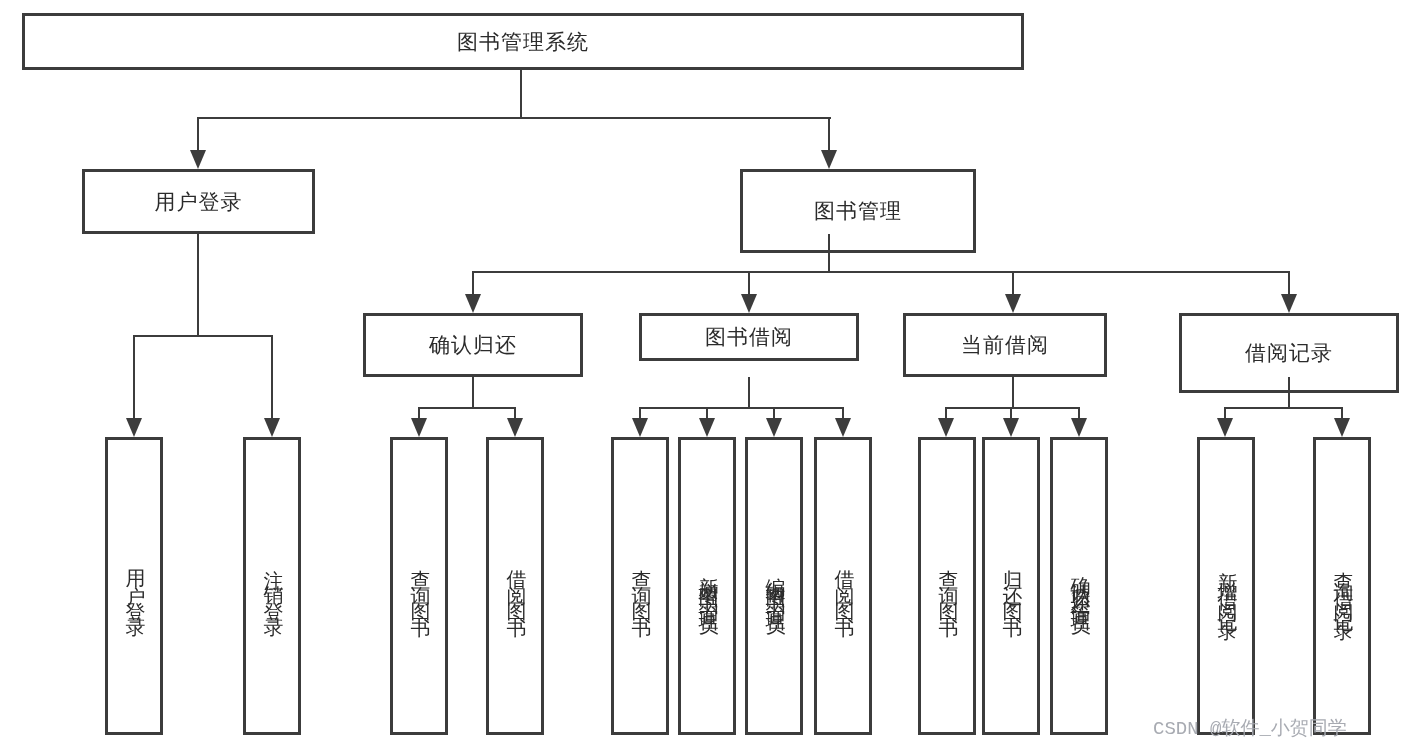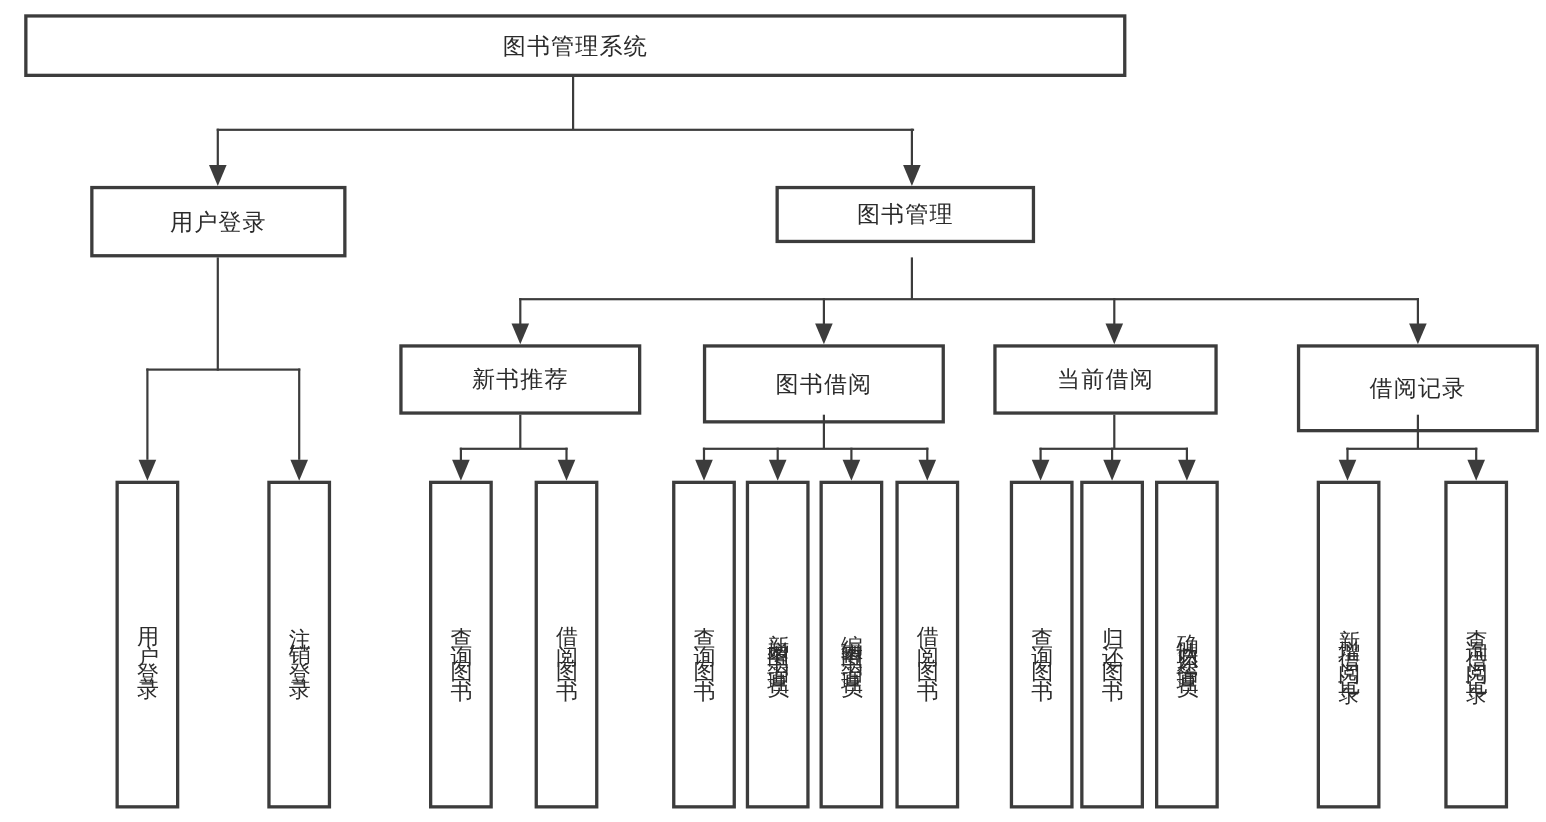--- a/index.html
+++ b/index.html
@@ -8,21 +8,21 @@
     --text:#2b2b2b;
     --watermark:#a8abb2;
     --background:#ffffff;
   }
   html,body{margin:0;padding:0;background:var(--background);}
   #canvas{
     position:relative;
     width:1405px;height:747px;
     background:var(--background);
     overflow:hidden;
-    font-family:Liberation Serif, serif;
+    font-family:Liberation Mono, monospace;
     color:var(--text);
   }
   
   .hbox{
     position:absolute;
     box-sizing:border-box;
     border:3px solid var(--box_border);
     background:#fff;
     display:flex;align-items:center;justify-content:center;
     font-size:21px;
@@ -75,21 +75,21 @@
   <div class="vl" style="left:520px;top:70px;height:48px"></div>
   <div class="hl" style="left:197px;top:117px;width:634px"></div>
   <div class="vl" style="left:197px;top:117px;height:33px"></div>
   <div class="arrow" style="left:190px;top:150px"></div>
   <div class="vl" style="left:828px;top:117px;height:33px"></div>
   <div class="arrow" style="left:821px;top:150px"></div>
 
   <div class="hbox" style="left:82px;top:169px;width:233px;height:65px">
     <span>用户登录</span>
   </div>
-  <div class="hbox" style="left:705px;top:169px;width:236px;height:52px">
+  <div class="hbox" style="left:740px;top:169px;width:236px;height:84px">
     <span>图书管理</span>
   </div>
 
   <div class="vl" style="left:197px;top:234px;height:103px"></div>
   <div class="hl" style="left:133px;top:335px;width:140px"></div>
   <div class="vl" style="left:133px;top:335px;height:83px"></div>
   <div class="arrow" style="left:126px;top:418px"></div>
   <div class="vl" style="left:271px;top:335px;height:83px"></div>
   <div class="arrow" style="left:264px;top:418px"></div>
 
@@ -98,23 +98,23 @@
   <div class="vl" style="left:472px;top:271px;height:24px"></div>
   <div class="arrow" style="left:465px;top:294px"></div>
   <div class="vl" style="left:748px;top:271px;height:24px"></div>
   <div class="arrow" style="left:741px;top:294px"></div>
   <div class="vl" style="left:1012px;top:271px;height:24px"></div>
   <div class="arrow" style="left:1005px;top:294px"></div>
   <div class="vl" style="left:1288px;top:271px;height:24px"></div>
   <div class="arrow" style="left:1281px;top:294px"></div>
 
   <div class="hbox" style="left:363px;top:313px;width:220px;height:64px">
-    <span>新书推荐</span>
-  </div>
-  <div class="hbox" style="left:639px;top:313px;width:220px;height:72px">
+    <span>确认归还</span>
+  </div>
+  <div class="hbox" style="left:639px;top:313px;width:220px;height:48px">
     <span>图书借阅</span>
   </div>
   <div class="hbox" style="left:903px;top:313px;width:204px;height:64px">
     <span>当前借阅</span>
   </div>
   <div class="hbox" style="left:1179px;top:313px;width:220px;height:80px">
     <span>借阅记录</span>
   </div>
 
   <div class="vl" style="left:472px;top:377px;height:31px"></div>
@@ -188,14 +188,15 @@
     <span class="vtext tight">确认归还（管理员）</span>
   </div>
 
   <div class="vbox" style="left:1197px;top:437px;width:58px;height:298px">
     <span class="vtext med">新增借阅记录</span>
   </div>
   <div class="vbox" style="left:1313px;top:437px;width:58px;height:298px">
     <span class="vtext med">查询借阅记录</span>
   </div>
 
+  <div class="watermark">CSDN @软件_小贺同学</div>
 
 </div>
 
 </body></html>

